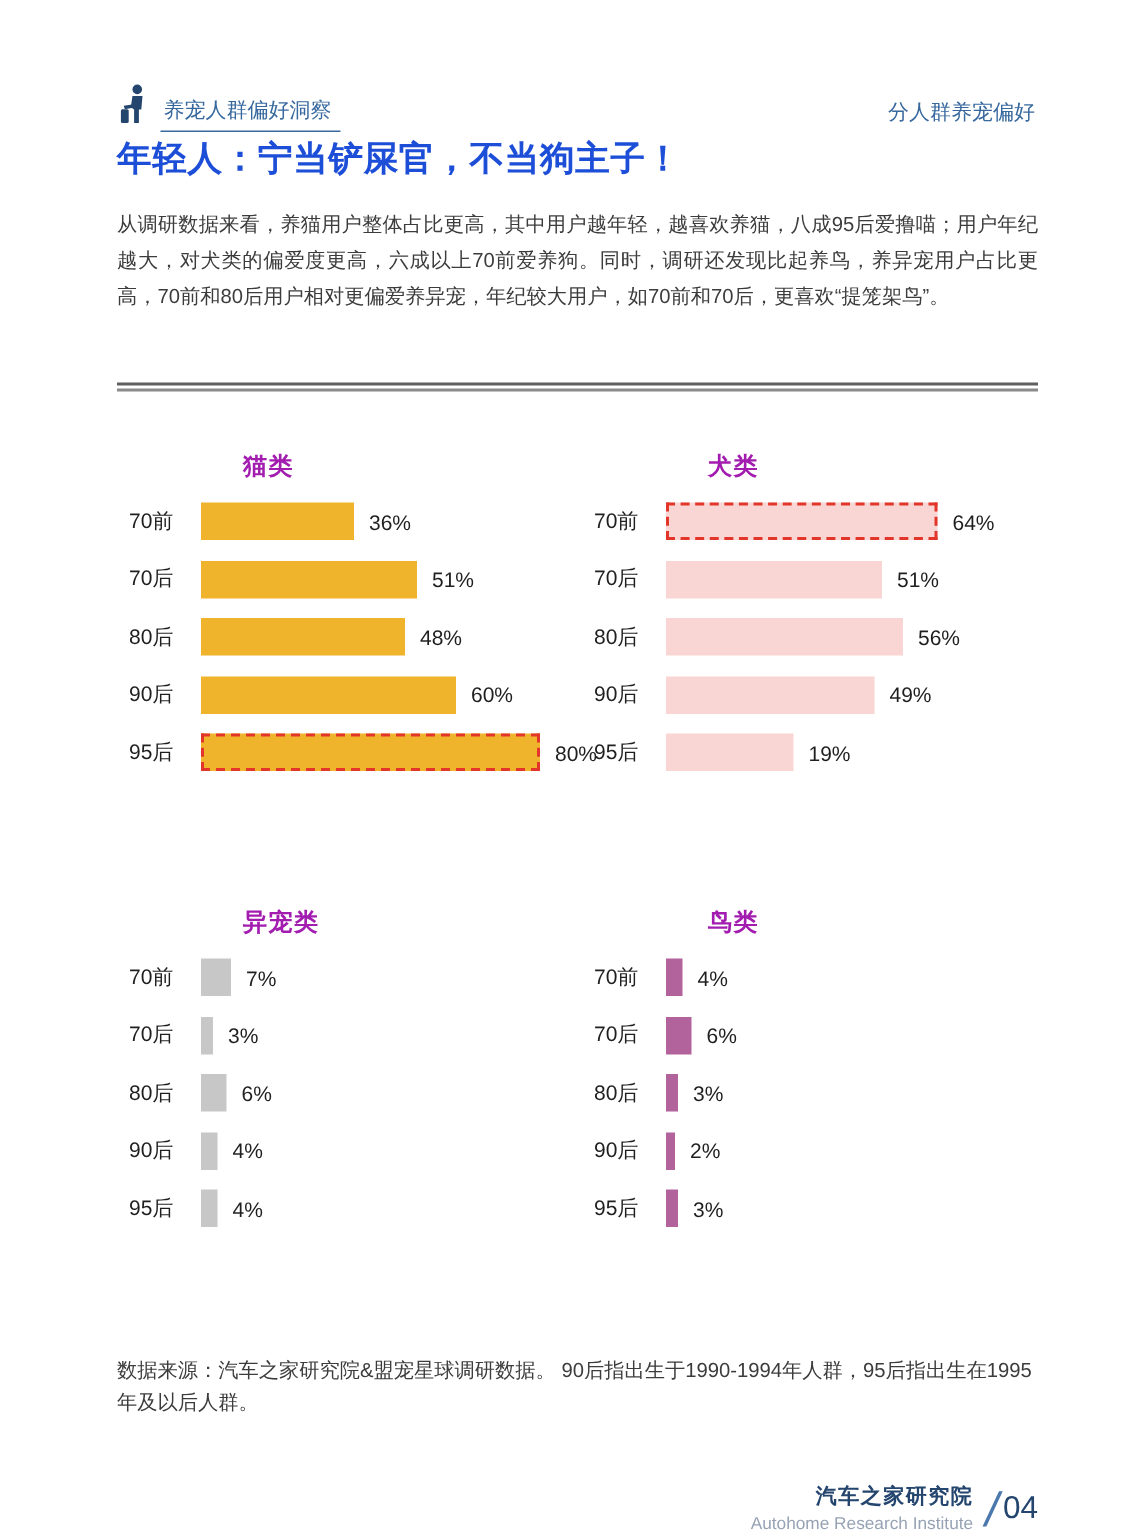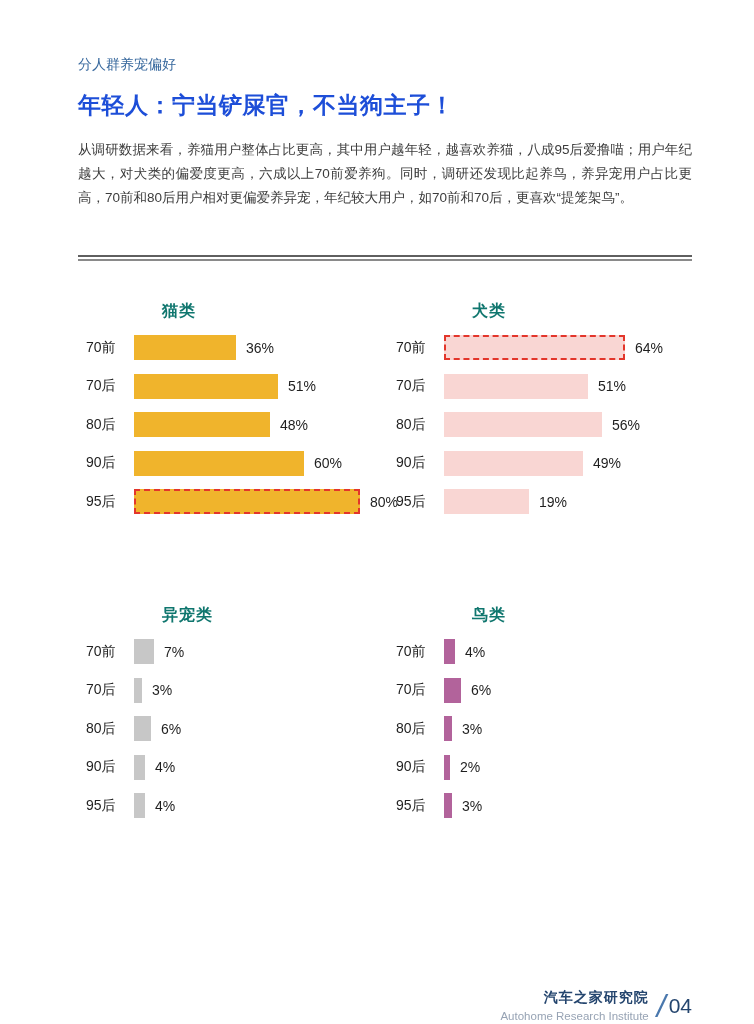--- a/index.html
+++ b/index.html
@@ -86,21 +86,21 @@
     width: 306px;
   }
   #chart-cats   { left: 86px;  top: 301px; }
   #chart-dogs   { left: 396px; top: 301px; }
   #chart-exotic { left: 86px;  top: 605px; }
   #chart-birds  { left: 396px; top: 605px; }
   .chart-title {
     margin-left: 76px;
     font-size: 16px;
     font-weight: bold;
-    color: #0f766e;
+    color: #a21caf;
     margin-bottom: 13px;
     letter-spacing: 1px;
   }
   .crow {
     display: flex;
     align-items: center;
     height: 25px;
     margin-bottom: 13.5px;
   }
   .clabel {
@@ -163,20 +163,31 @@
     color: #24456E;
     font-weight: 500;
   }
 </style>
 </head>
 <body>
 
 <div id="page">
 
   <div class="header">
+    <div class="brand">
+      <span>
+        <svg width="22" height="27" viewBox="0 0 22 27" fill="#24456E" aria-hidden="true">
+          <circle cx="13.5" cy="3.6" r="3.2"></circle>
+          <path d="M10.3 8 L17 8 L16.2 17 L14.6 17 L14.6 26 L11.4 26 L11.4 17 L9.2 15.5 Z"></path>
+          <path d="M4.5 14.5 L10 13.6 L10.6 15.8 L5.2 16.8 Z"></path>
+          <rect x="2.6" y="16.8" width="5.2" height="9.2" rx="1"></rect>
+        </svg>
+      </span>
+      <a class="brand-link">养宠人群偏好洞察</a>
+    </div>
     <div class="header-right">分人群养宠偏好</div>
   </div>
 
   <div class="page-title">年轻人：宁当铲屎官，不当狗主子！</div>
 
   <div class="intro">从调研数据来看，养猫用户整体占比更高，其中用户越年轻，越喜欢养猫，八成95后爱撸喵；用户年纪越大，对犬类的偏爱度更高，六成以上70前爱养狗。同时，调研还发现比起养鸟，养异宠用户占比更高，70前和80后用户相对更偏爱养异宠，年纪较大用户，如70前和70后，更喜欢“提笼架鸟”。</div>
 
   <div class="section-divider"></div>
 
   <div class="chart" id="chart-cats">
@@ -296,20 +307,21 @@
           <span class="cvalue">2%</span>
         </div>
         <div class="crow">
           <span class="clabel">95后</span>
           <div class="cbar" style="width: 8px; background: rgb(178, 99, 155);"></div>
           <span class="cvalue">3%</span>
         </div>
       </div>
   </div>
 
+  <div class="source-note">数据来源：汽车之家研究院&amp;盟宠星球调研数据。 90后指出生于1990-1994年人群，95后指出生在1995年及以后人群。</div>
 
   <div class="footer">
     <div class="footer-org">
       <div class="footer-org-cn">汽车之家研究院</div>
       <div class="footer-org-en">Autohome Research Institute</div>
     </div>
     <div class="footer-slash">/</div>
     <div class="page-number">04</div>
   </div>
 

